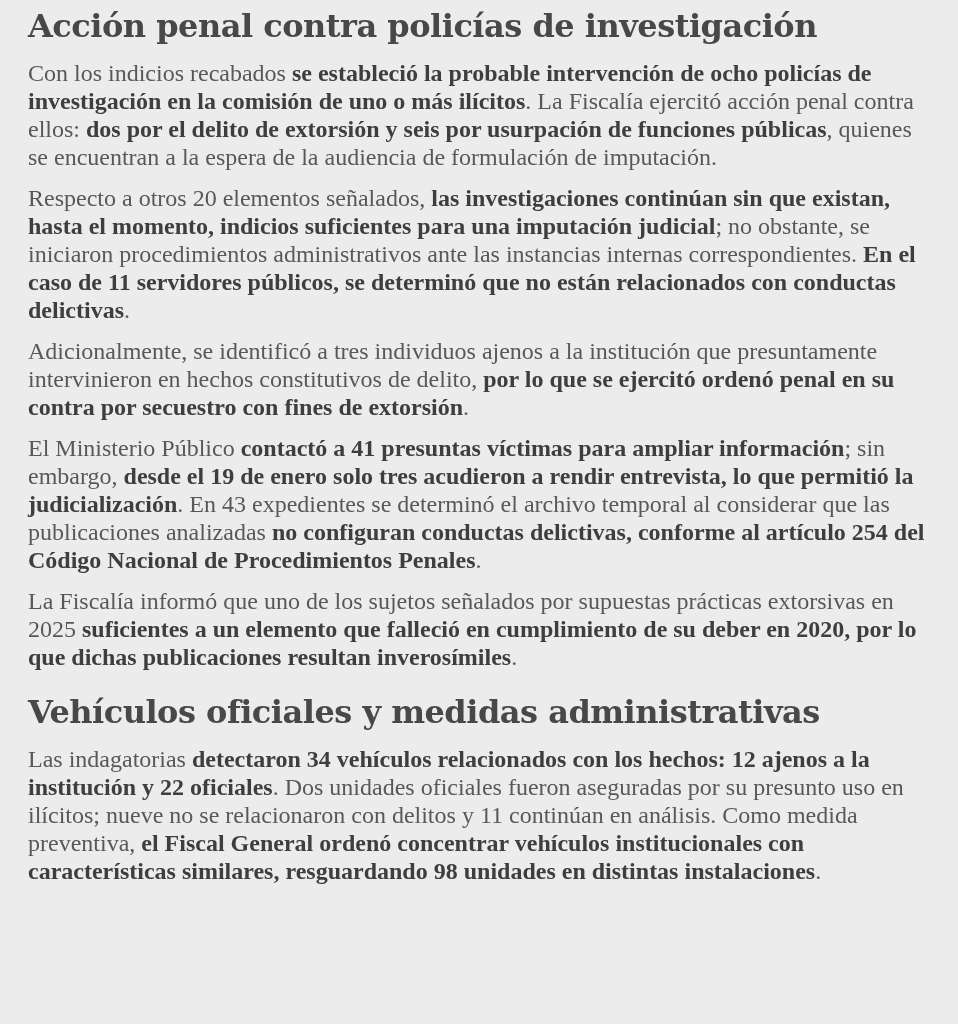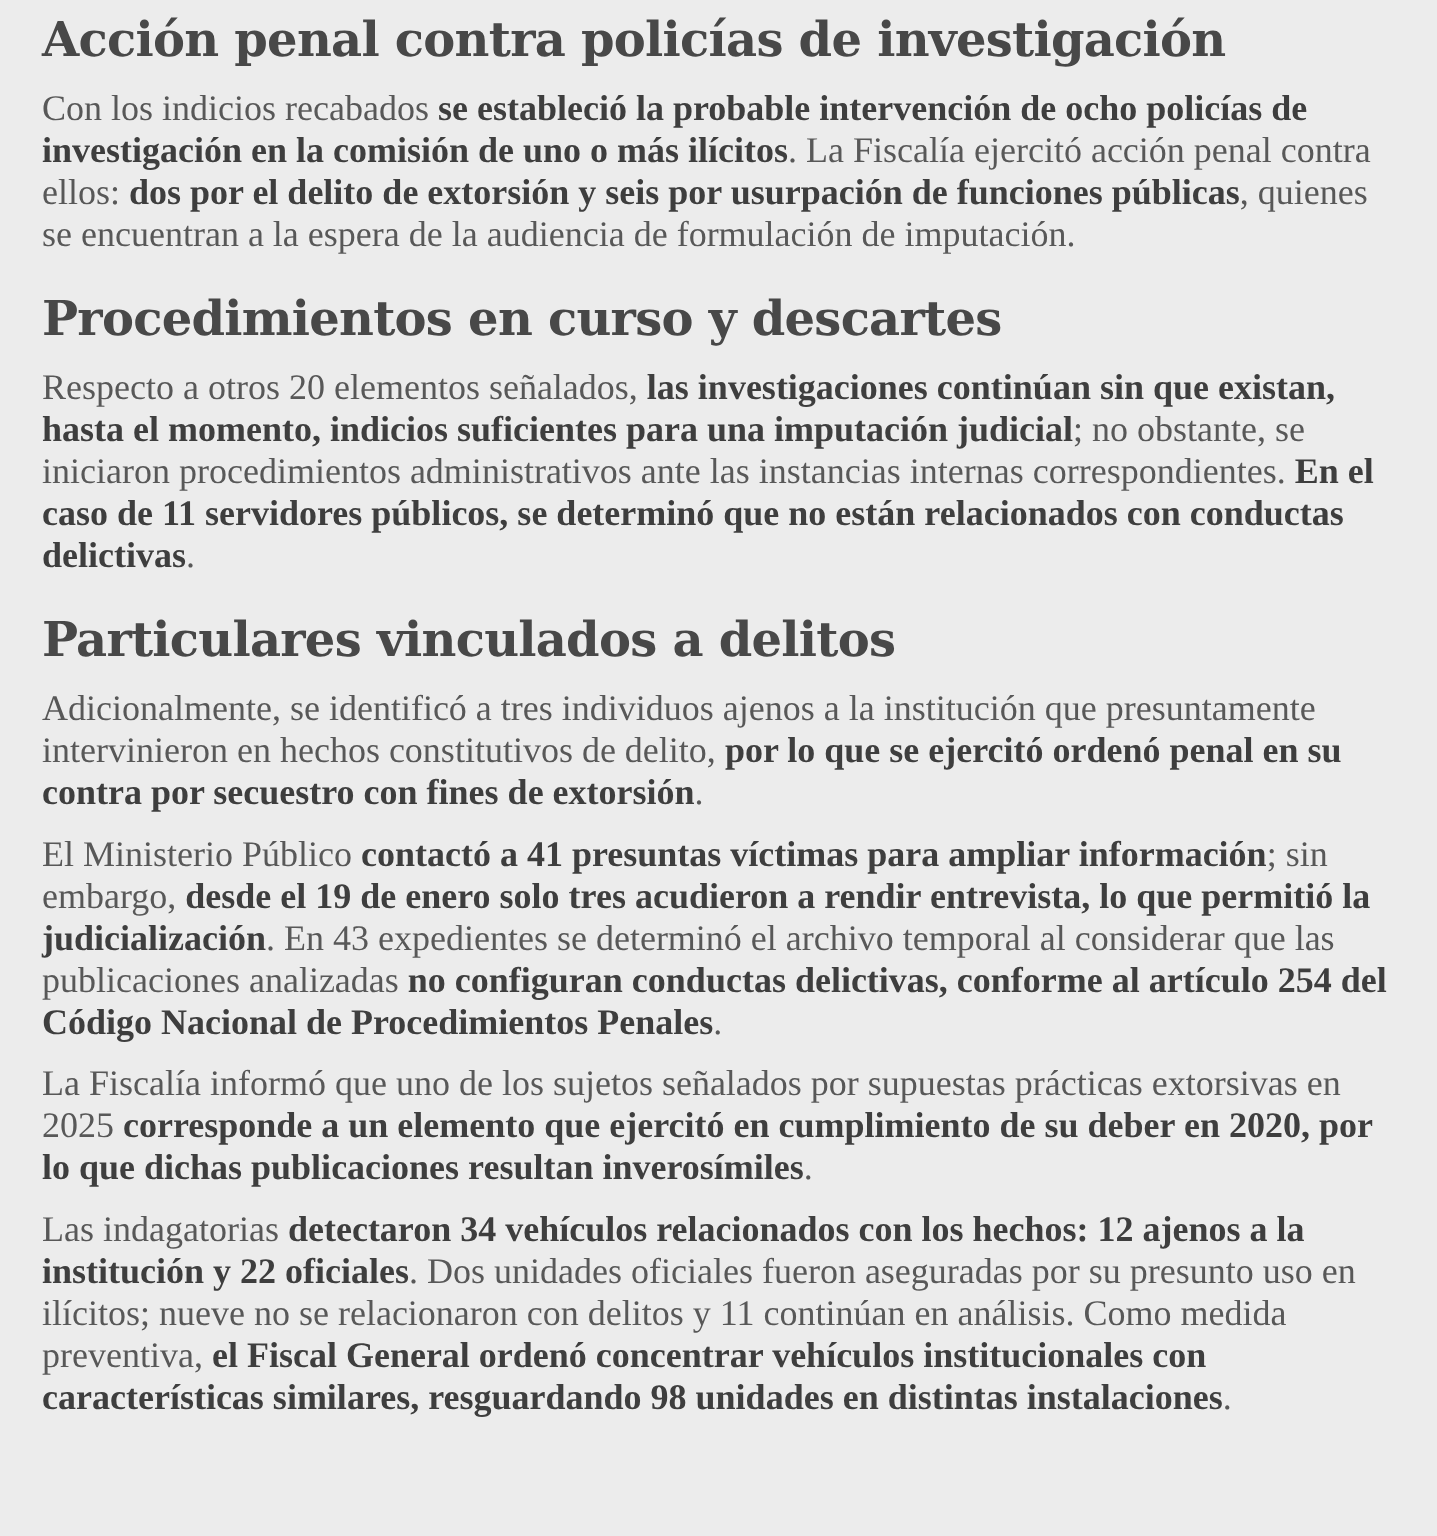--- a/index.html
+++ b/index.html
@@ -50,28 +50,27 @@
 </head>
 <body>
 
 <main class="page">
   <article id="article-root">
       <section class="section">
         <h2>Acción penal contra policías de investigación</h2>
         <p><span>Con los indicios recabados </span><strong>se estableció la probable intervención de ocho policías de investigación en la comisión de uno o más ilícitos</strong><span>. La Fiscalía ejercitó acción penal contra ellos: </span><strong>dos por el delito de extorsión y seis por usurpación de funciones públicas</strong><span>, quienes se encuentran a la espera de la audiencia de formulación de imputación.</span></p>
       </section>
       <section class="section">
-        <h2>Procedimientos en curso y descartes</h2>
         <p><span>Respecto a otros 20 elementos señalados, </span><strong>las investigaciones continúan sin que existan, hasta el momento, indicios suficientes para una imputación judicial</strong><span>; no obstante, se iniciaron procedimientos administrativos ante las instancias internas correspondientes. </span><strong>En el caso de 11 servidores públicos, se determinó que no están relacionados con conductas delictivas</strong><span>.</span></p>
       </section>
       <section class="section">
-        <h2>Particulares vinculados a delitos</h2>
         <p><span>Adicionalmente, se identificó a tres individuos ajenos a la institución que presuntamente intervinieron en hechos constitutivos de delito, </span><strong>por lo que se ejercitó ordenó penal en su contra por secuestro con fines de extorsión</strong><span>.</span></p>
         <p><span>El Ministerio Público </span><strong>contactó a 41 presuntas víctimas para ampliar información</strong><span>; sin embargo, </span><strong>desde el 19 de enero solo tres acudieron a rendir entrevista, lo que permitió la judicialización</strong><span>. En 43 expedientes se determinó el archivo temporal al considerar que las publicaciones analizadas </span><strong>no configuran conductas delictivas, conforme al artículo 254 del Código Nacional de Procedimientos Penales</strong><span>.</span></p>
       </section>
       <section class="section">
-        <p><span>La Fiscalía informó que uno de los sujetos señalados por supuestas prácticas extorsivas en 2025 </span><strong>corresponde a un elemento que ejercitó en cumplimiento de su deber en 2020, por lo que dichas publicaciones resultan inverosímiles</strong><span>.</span></p>
+        <p><span>La Fiscalía informó que uno de los sujetos señalados por supuestas prácticas extorsivas en 2025 </span><strong>suficientes a un elemento que falleció en cumplimiento de su deber en 2020, por lo que dichas publicaciones resultan inverosímiles</strong><span>.</span></p>
       </section>
       <section class="section">
+        <h2>Vehículos oficiales y medidas administrativas</h2>
         <p><span>Las indagatorias </span><strong>detectaron 34 vehículos relacionados con los hechos: 12 ajenos a la institución y 22 oficiales</strong><span>. Dos unidades oficiales fueron aseguradas por su presunto uso en ilícitos; nueve no se relacionaron con delitos y 11 continúan en análisis. Como medida preventiva, </span><strong>el Fiscal General ordenó concentrar vehículos institucionales con características similares, resguardando 98 unidades en distintas instalaciones</strong><span>.</span></p>
       </section>
     </article>
 </main>
 
 </body></html>

